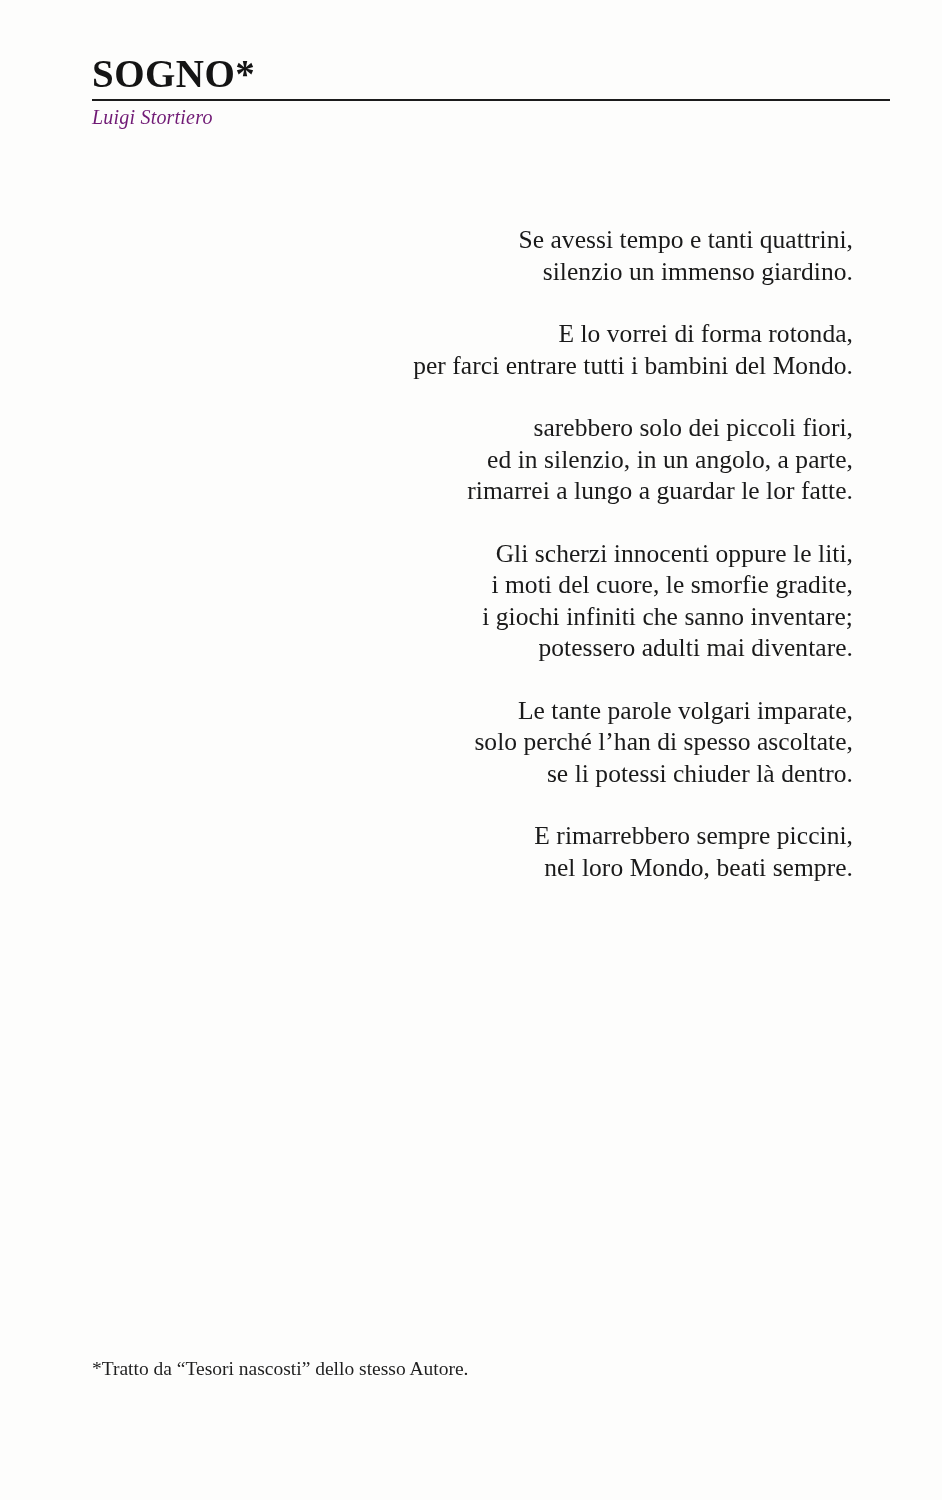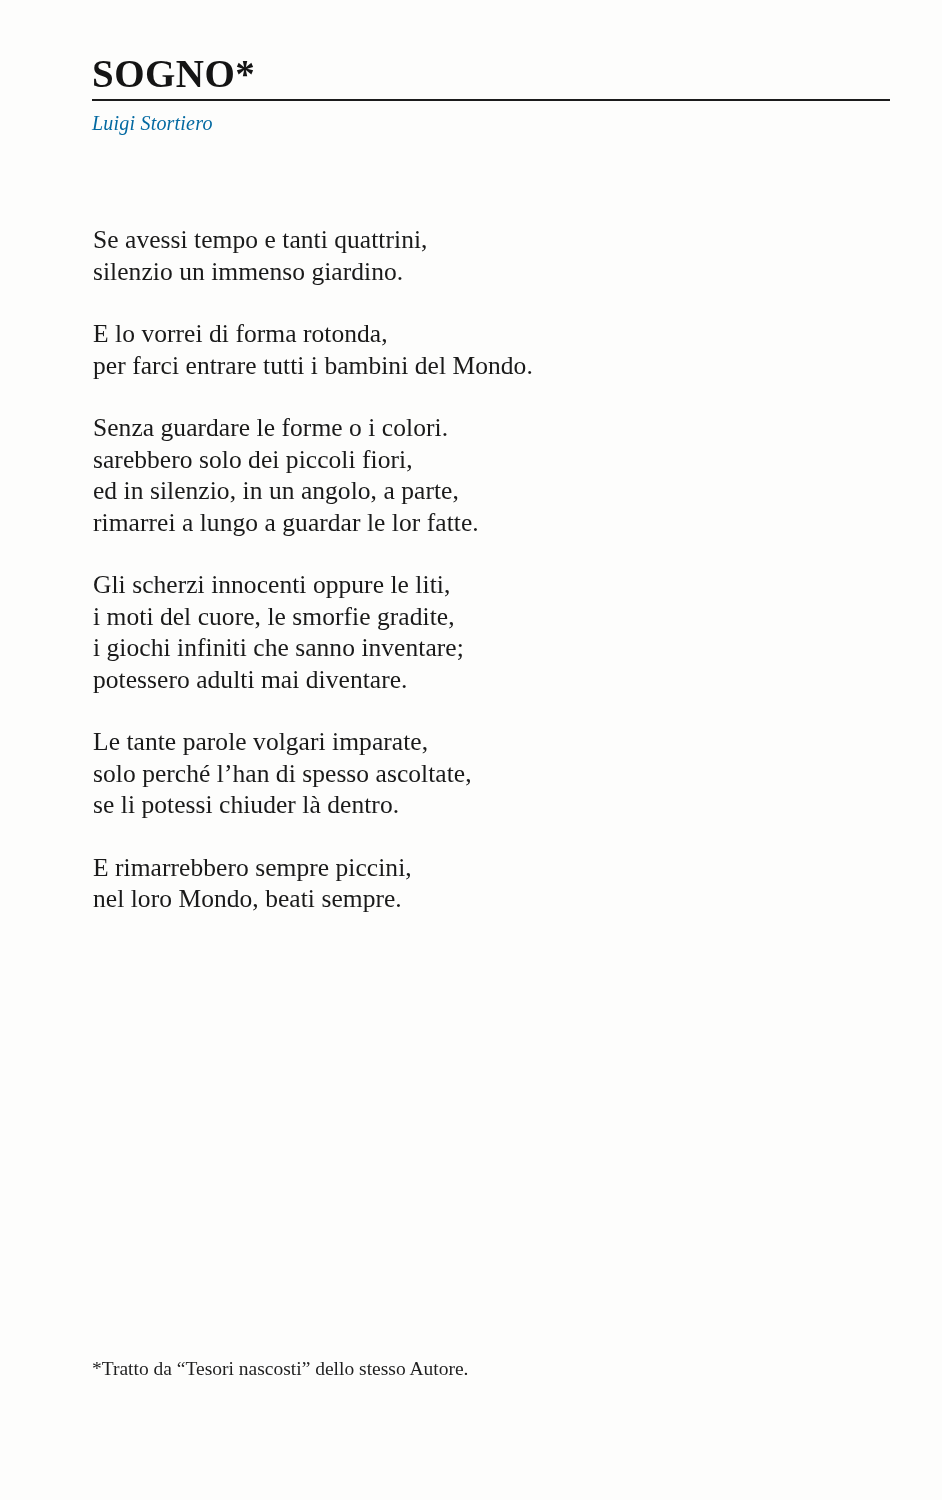--- a/index.html
+++ b/index.html
@@ -44,35 +44,36 @@
   .title-rule {
     width: 798px;
     height: 2px;
     background: #1c1c1c;
     margin-top: 3px;
   }
   .poem-author {
     font-style: italic;
     font-size: 20px;
     line-height: 26px;
-    color: #0369a1;
-    margin-top: 9px;
+    color: #701a75;
+    margin-top: 3px;
     letter-spacing: 0.2px;
     white-space: pre;
   }
 
   
   .poem-body {
     position: absolute;
     left: 93px;
     top: 224px;
     width: 760px;
   }
   .stanza {
     margin: 0 0 31px 0;
+    text-align: right;
   }
   .stanza:last-child {
     margin-bottom: 0;
   }
   .verse-line {
     font-size: 25.5px;
     line-height: 31.5px;
     color: #1a1a1a;
     white-space: pre;
     letter-spacing: 0.05px;
@@ -104,21 +105,20 @@
   <div class="poem-body">
       <div class="stanza">
         <div class="verse-line">Se avessi tempo e tanti quattrini,</div>
         <div class="verse-line">silenzio un immenso giardino.</div>
       </div>
       <div class="stanza">
         <div class="verse-line">E lo vorrei di forma rotonda,</div>
         <div class="verse-line">per farci entrare tutti i bambini del Mondo.</div>
       </div>
       <div class="stanza">
-        <div class="verse-line">Senza guardare le forme o i colori.</div>
         <div class="verse-line">sarebbero solo dei piccoli fiori,</div>
         <div class="verse-line">ed in silenzio, in un angolo, a parte,</div>
         <div class="verse-line">rimarrei a lungo a guardar le lor fatte.</div>
       </div>
       <div class="stanza">
         <div class="verse-line">Gli scherzi innocenti oppure le liti,</div>
         <div class="verse-line">i moti del cuore, le smorfie gradite,</div>
         <div class="verse-line">i giochi infiniti che sanno inventare;</div>
         <div class="verse-line">potessero adulti mai diventare.</div>
       </div>

